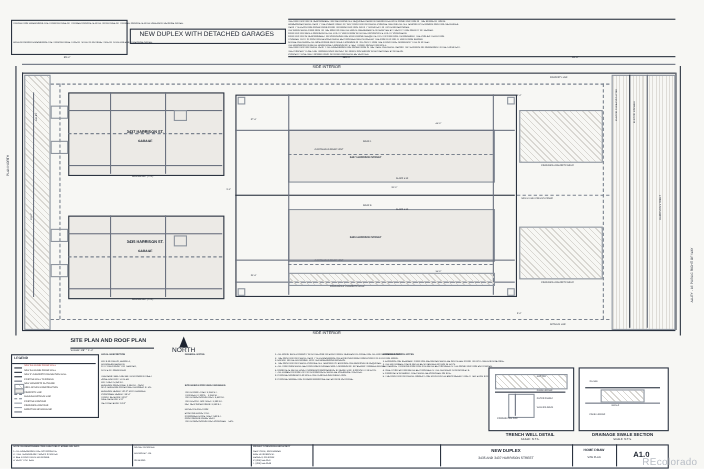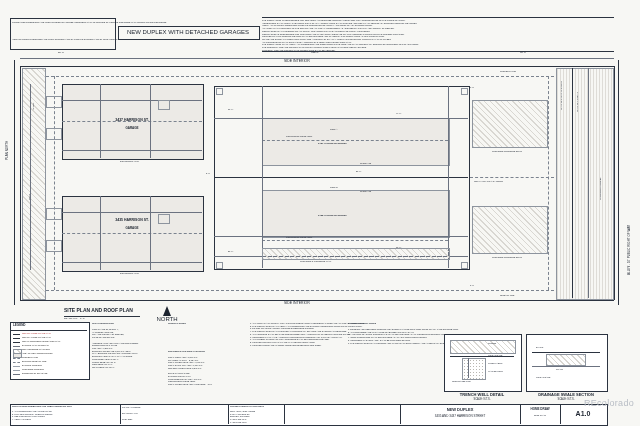--- a/index.html
+++ b/index.html
@@ -48,21 +48,21 @@
   .rot90{transform-origin:0 0;transform:rotate(-90deg);}
   .note-area{position:absolute;color:#222a36;font-size:2.1px;line-height:1.3;white-space:pre;}
   .titleblock{position:absolute;border:1px solid #2b3340;background:#ffffff;}
   .northwrap{position:absolute;text-align:center;}
   .north-arrow{
     width:0;height:0;margin:0 auto;
     border-left:4px solid transparent;border-right:4px solid transparent;
     border-bottom:10px solid #1d2430;
   }
   .wm{
-    position:absolute;right:6px;bottom:18px;
+    position:absolute;right:6px;bottom:1px;
     color:#b9bec6;font-size:9px;letter-spacing:.3px;
   }
   .dotgrid{
     background:radial-gradient(#b9b7b2 0.4px,transparent 0.5px);
     background-size:3px 3px;
   }
   .bldg-label{position:absolute;text-align:center;color:#1b222d;font-weight:bold;}
   .legendbox{position:absolute;border:1px solid #2b3340;background:#fff;}
   .legend-row{position:absolute;font-size:2px;color:#222;white-space:pre;}
   .red{color:#b03030;}

